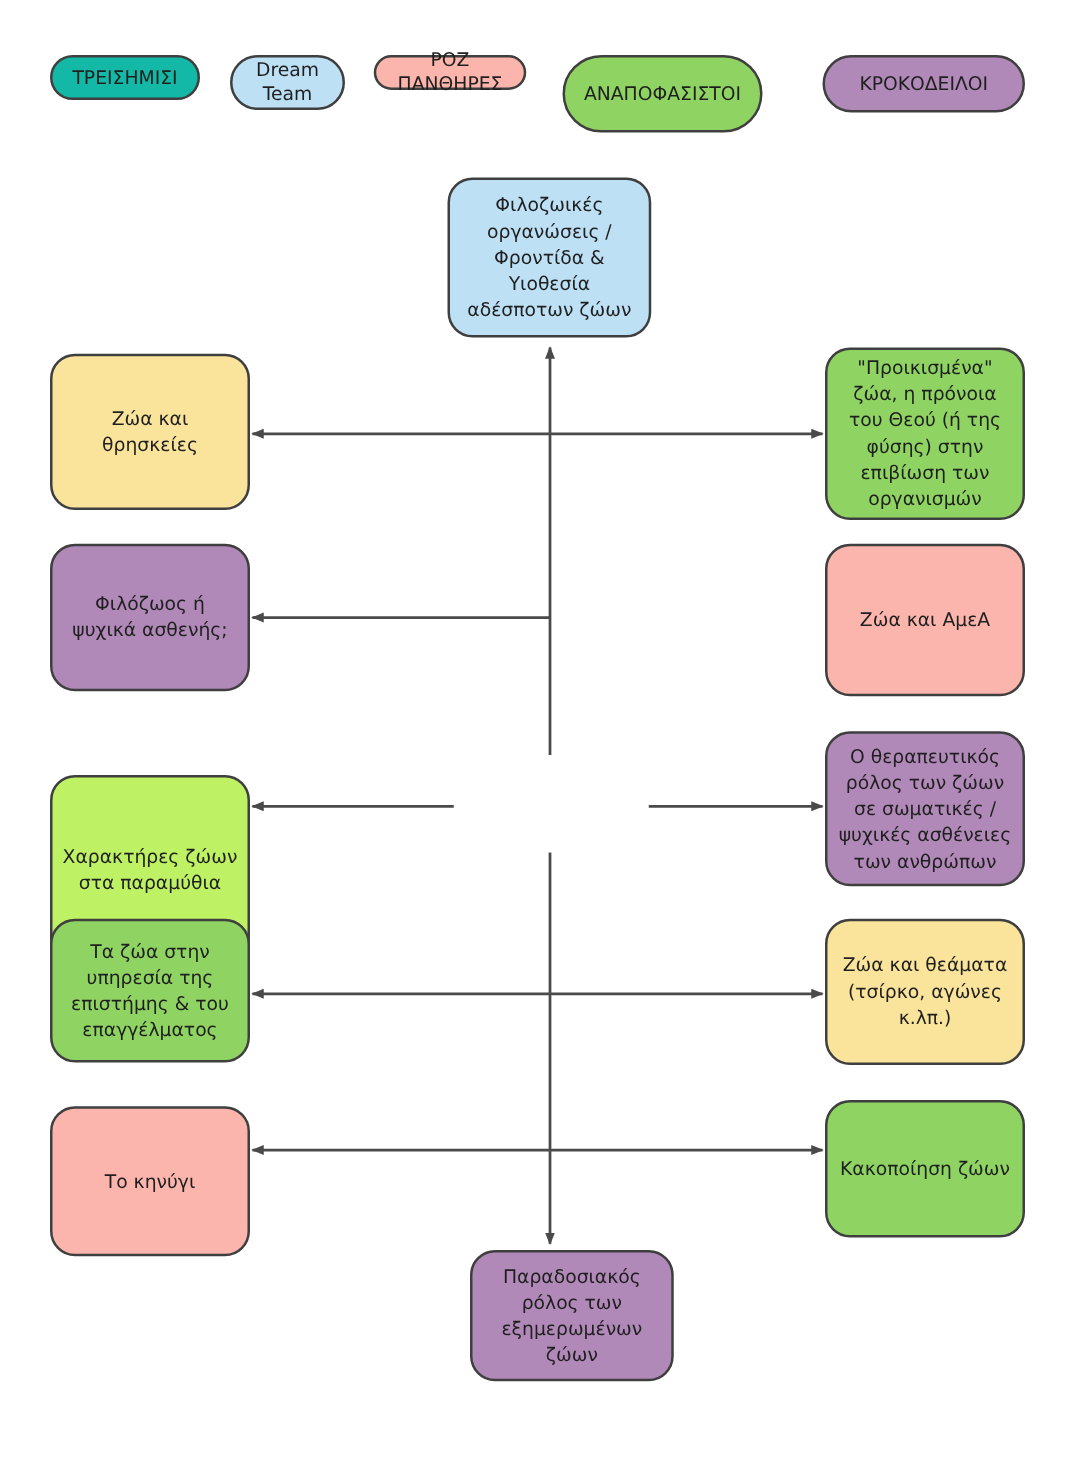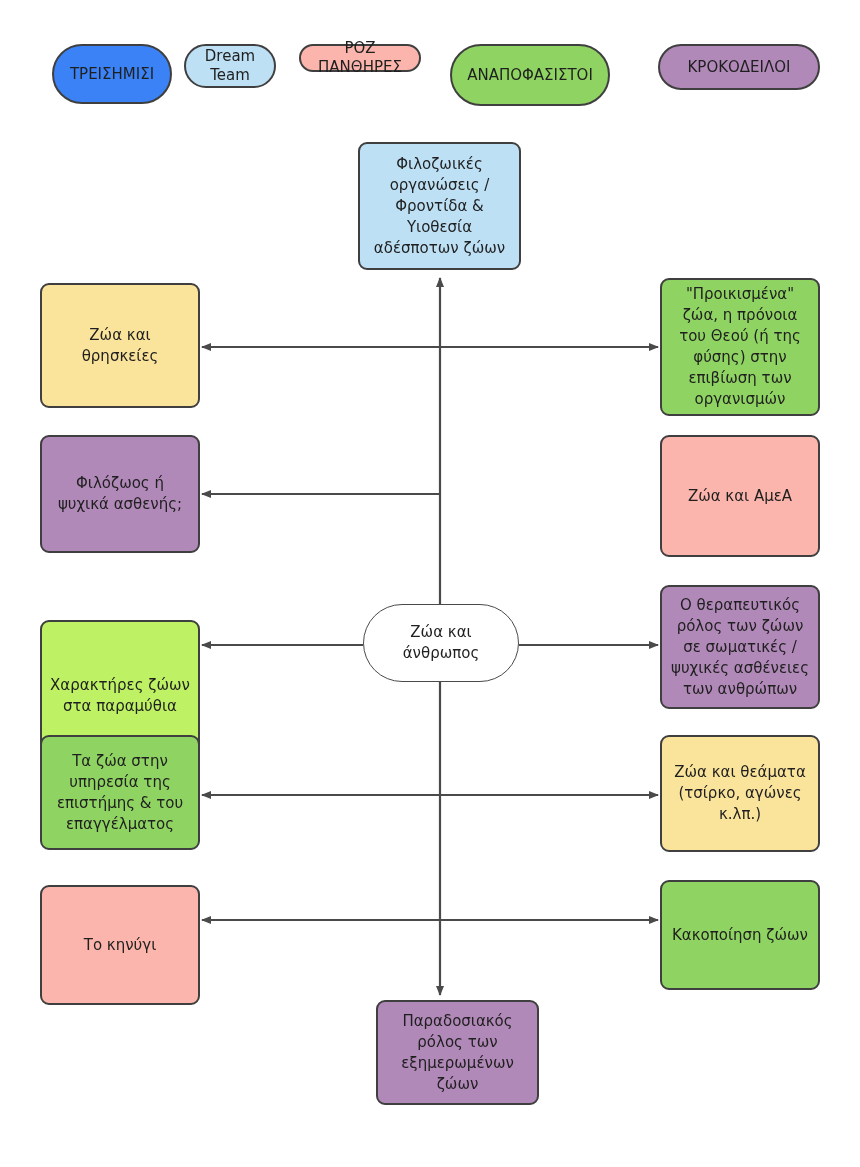--- a/index.html
+++ b/index.html
@@ -33,21 +33,21 @@
     font-size: 15px;
     line-height: 19px;
     padding: 0 8px;
   }
 
   
   .node-box {
     position: absolute;
     box-sizing: border-box;
     border: 2px solid #3f3f3f;
-    border-radius: 9px;
+    border-radius: 20px;
     display: flex;
     align-items: center;
     justify-content: center;
     text-align: center;
     color: #1f1f1f;
     font-size: 15px;
     line-height: 21px;
     padding: 0 8px;
     white-space: pre-line;
   }
@@ -100,21 +100,21 @@
         <line x1="363" y1="645" x2="202" y2="645" stroke="#4a4a4a" stroke-width="2.2" marker-end="url(#arrow-end)"></line>
         <line x1="519" y1="645" x2="658" y2="645" stroke="#4a4a4a" stroke-width="2.2" marker-end="url(#arrow-end)"></line>
         <line x1="440" y1="795" x2="202" y2="795" stroke="#4a4a4a" stroke-width="2.2" marker-end="url(#arrow-end)"></line>
         <line x1="440" y1="795" x2="658" y2="795" stroke="#4a4a4a" stroke-width="2.2" marker-end="url(#arrow-end)"></line>
         <line x1="440" y1="920" x2="202" y2="920" stroke="#4a4a4a" stroke-width="2.2" marker-end="url(#arrow-end)"></line>
         <line x1="440" y1="920" x2="658" y2="920" stroke="#4a4a4a" stroke-width="2.2" marker-end="url(#arrow-end)"></line>
       </g>
   </svg>
 
   <div id="legend-layer">
-      <div class="legend-pill" style="left: 52px; top: 44px; width: 120px; height: 60px; background: #3b82f6; white-space: pre-line;">ΤΡΕΙΣΗΜΙΣΙ</div>
+      <div class="legend-pill" style="left: 40px; top: 44px; width: 120px; height: 36px; background: #14b8a6; white-space: pre-line;">ΤΡΕΙΣΗΜΙΣΙ</div>
       <div class="legend-pill" style="left: 184px; top: 44px; width: 92px; height: 44px; background: rgb(189, 224, 245); white-space: pre-line;">Dream
 Team</div>
       <div class="legend-pill" style="left: 299px; top: 44px; width: 122px; height: 28px; background: rgb(251, 181, 172); white-space: pre-line;">ΡΟΖ
 ΠΑΝΘΗΡΕΣ</div>
       <div class="legend-pill" style="left: 450px; top: 44px; width: 160px; height: 62px; background: rgb(143, 212, 98); white-space: pre-line;">ΑΝΑΠΟΦΑΣΙΣΤΟΙ</div>
       <div class="legend-pill" style="left: 658px; top: 44px; width: 162px; height: 46px; background: rgb(177, 137, 184); white-space: pre-line;">ΚΡΟΚΟΔΕΙΛΟΙ</div>
     </div>
   <div id="nodes-layer">
       <div class="node-box" style="left: 358px; top: 142px; width: 163px; height: 128px; background: rgb(189, 224, 245); z-index: 2;">Φιλοζωικές
 οργανώσεις /
@@ -146,16 +146,14 @@
 (τσίρκο, αγώνες
 κ.λπ.)</div>
       <div class="node-box" style="left: 40px; top: 885px; width: 160px; height: 120px; background: rgb(251, 181, 172); z-index: 2;">Το κηνύγι</div>
       <div class="node-box" style="left: 660px; top: 880px; width: 160px; height: 110px; background: rgb(143, 212, 98); z-index: 2;">Κακοποίηση ζώων</div>
       <div class="node-box" style="left: 376px; top: 1000px; width: 163px; height: 105px; background: rgb(177, 137, 184); z-index: 2;">Παραδοσιακός
 ρόλος των
 εξημερωμένων
 ζώων</div>
     </div>
 
-  <div class="center-node" style="left: 363px; top: 604px; width: 156px; height: 78px;">Ζώα και
-άνθρωπος</div>
 
 </div>
 
 </body></html>

